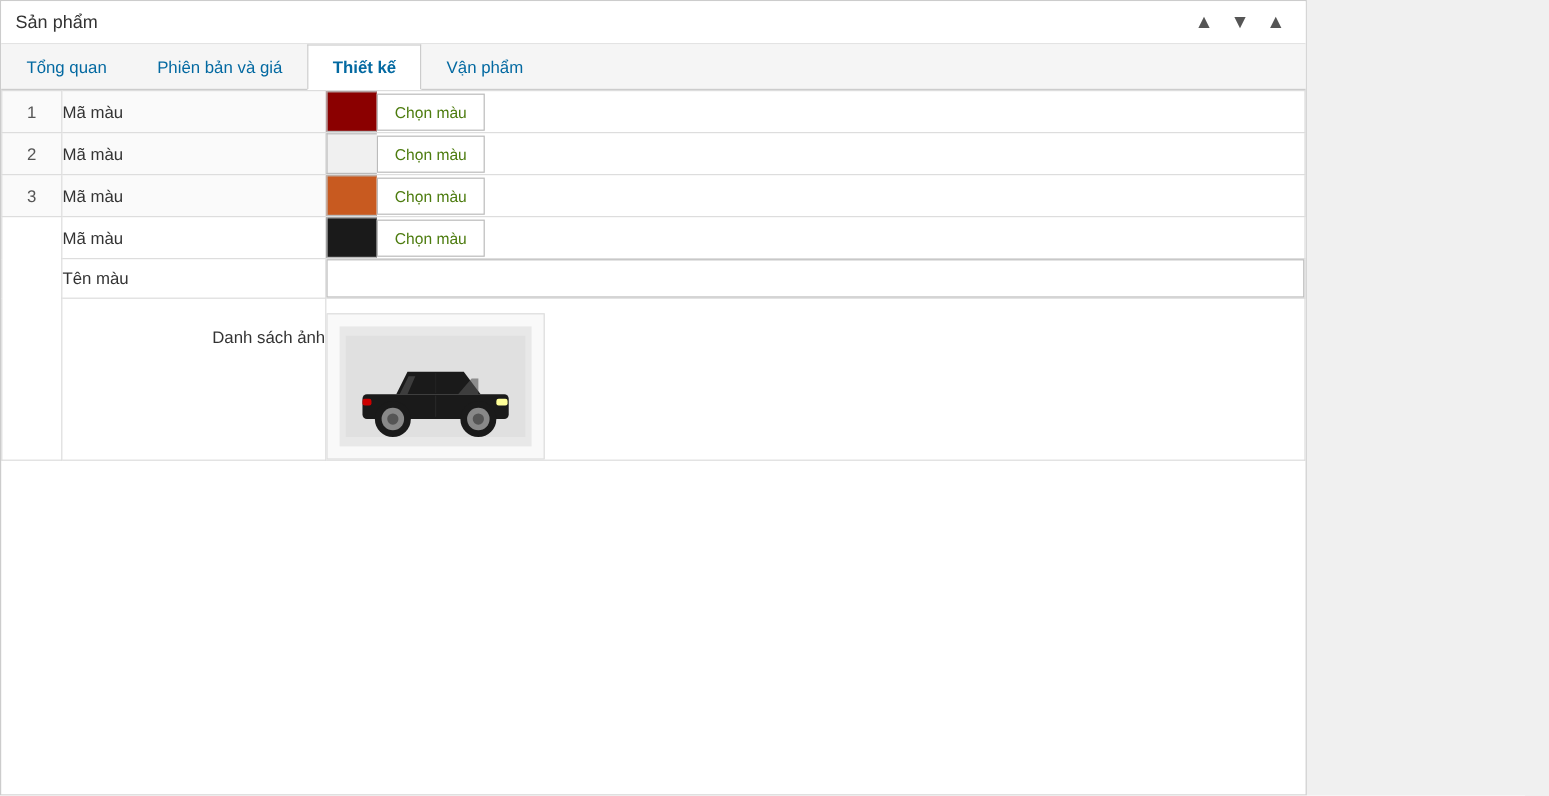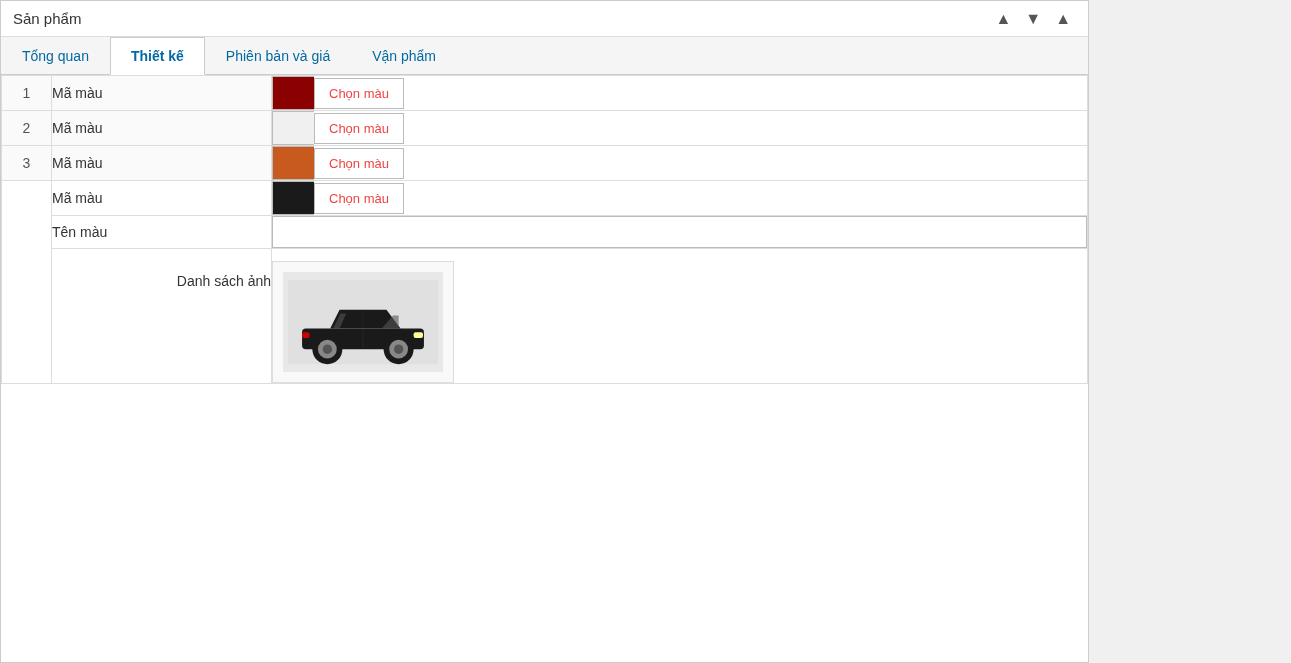--- a/index.html
+++ b/index.html
@@ -19,21 +19,21 @@
     .content { flex: 1; padding: 0; }
 
     .table { width: 100%; border-collapse: collapse; }
     .table td { border: 1px solid #ddd; padding: 0; vertical-align: middle; }
     .row-num { width: 50px; text-align: center; color: #555; font-size: 14px; padding: 8px; background: #fafafa; border-right: 1px solid #ddd; }
     .row-label { width: 220px; padding: 14px 18px; font-weight: 400; background: #fafafa; }
     .row-content { padding: 12px 16px; }
 
     .color-picker-group { display: flex; align-items: center; gap: 0; }
     .color-swatch { width: 42px; height: 34px; border: 1px solid #bbb; border-right: none; cursor: pointer; display: inline-block; }
-    .choose-btn { padding: 7px 14px; border: 1px solid #bbb; background: #fff; cursor: pointer; font-size: 13px; color: #ef4444; }
+    .choose-btn { padding: 7px 14px; border: 1px solid #bbb; background: #fff; cursor: pointer; font-size: 13px; color: #4d7c0f; }
 
     .text-input { width: 100%; max-width: 912px; padding: 7px 10px; border: 1px solid #bbb; font-size: 14px; color: #333; outline: none; }
 
     .image-area { border: 1px solid #ddd; padding: 10px; display: inline-block; background: #f9f9f9; min-width: 180px; min-height: 120px; }
 
     .car-image { width: 160px; height: 100px; background: #e8e8e8; display: flex; align-items: center; justify-content: center; overflow: hidden; }
 
     
     .car-svg { width: 150px; height: 90px; }
 
@@ -49,22 +49,22 @@
     <span class="title-bar-left">Sản phẩm</span>
     <div class="title-bar-right">
       <button class="title-bar-btn">▲</button>
       <button class="title-bar-btn">▼</button>
       <button class="title-bar-btn">▲</button>
     </div>
   </div>
 
   <div class="tabs">
     <div class="tab">Tổng quan</div>
+    <div class="tab">Phiên bản và giá</div>
     <div class="tab active">Thiết kế</div>
-    <div class="tab">Phiên bản và giá</div>
     <div class="tab">Vận phẩm</div>
   </div>
 
   <div class="content">
     <table class="table">
       <tbody>
 
         <tr class="data-row">
           <td class="row-num">1</td>
           <td class="row-label">Mã màu</td>

